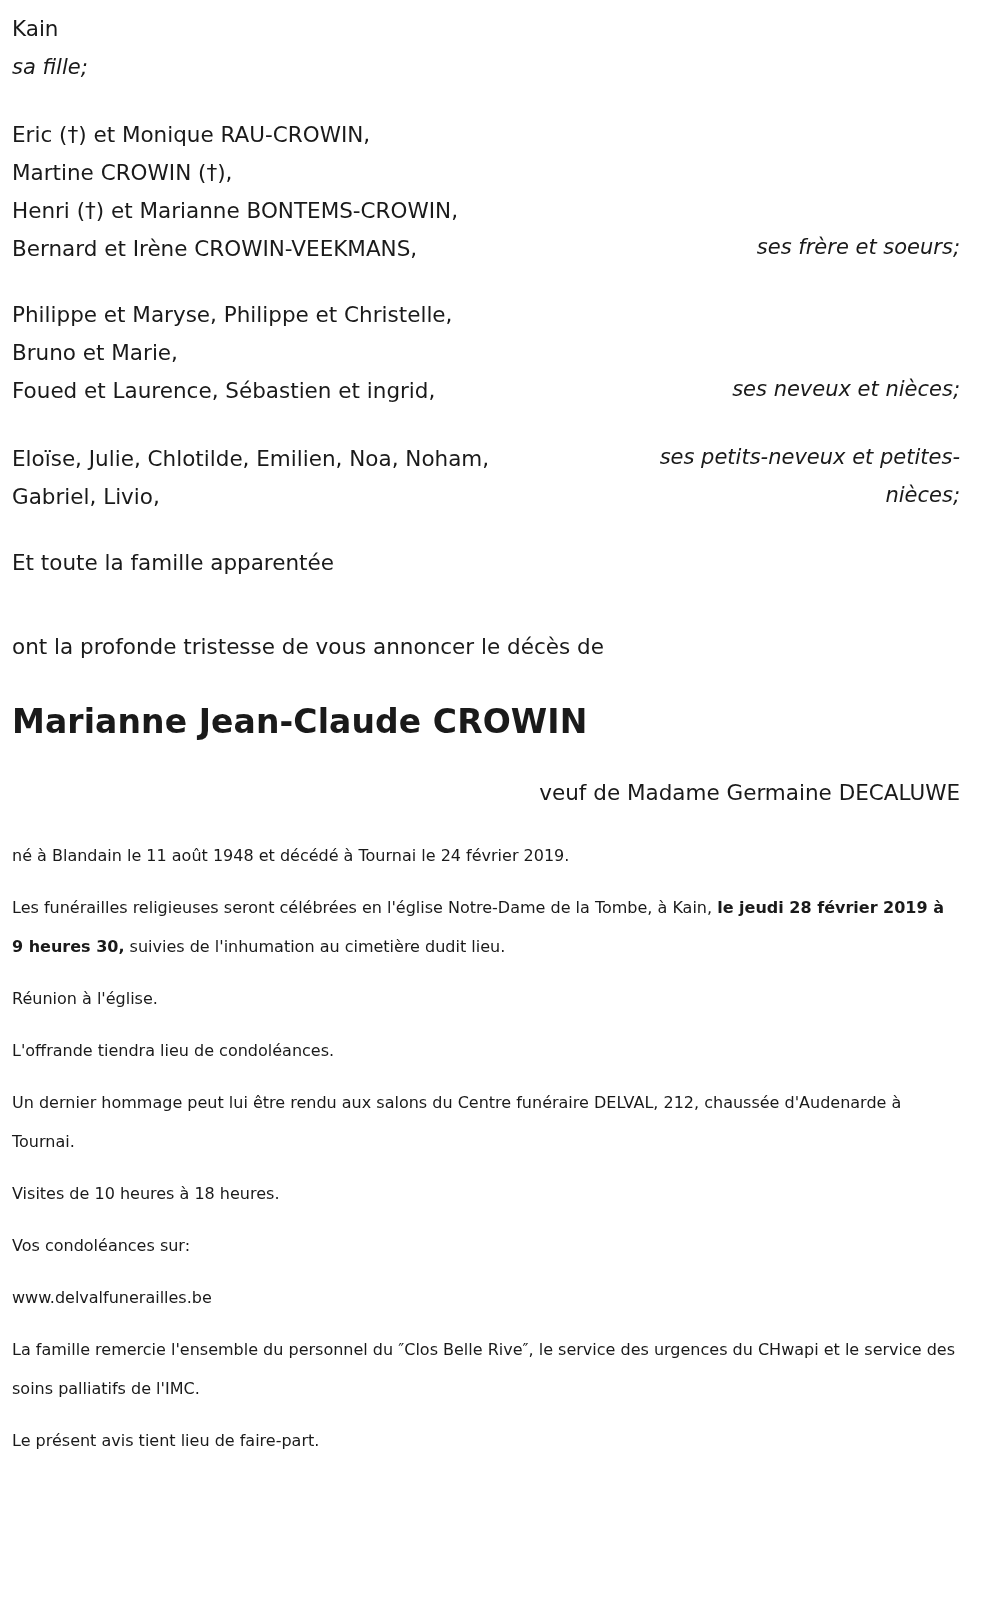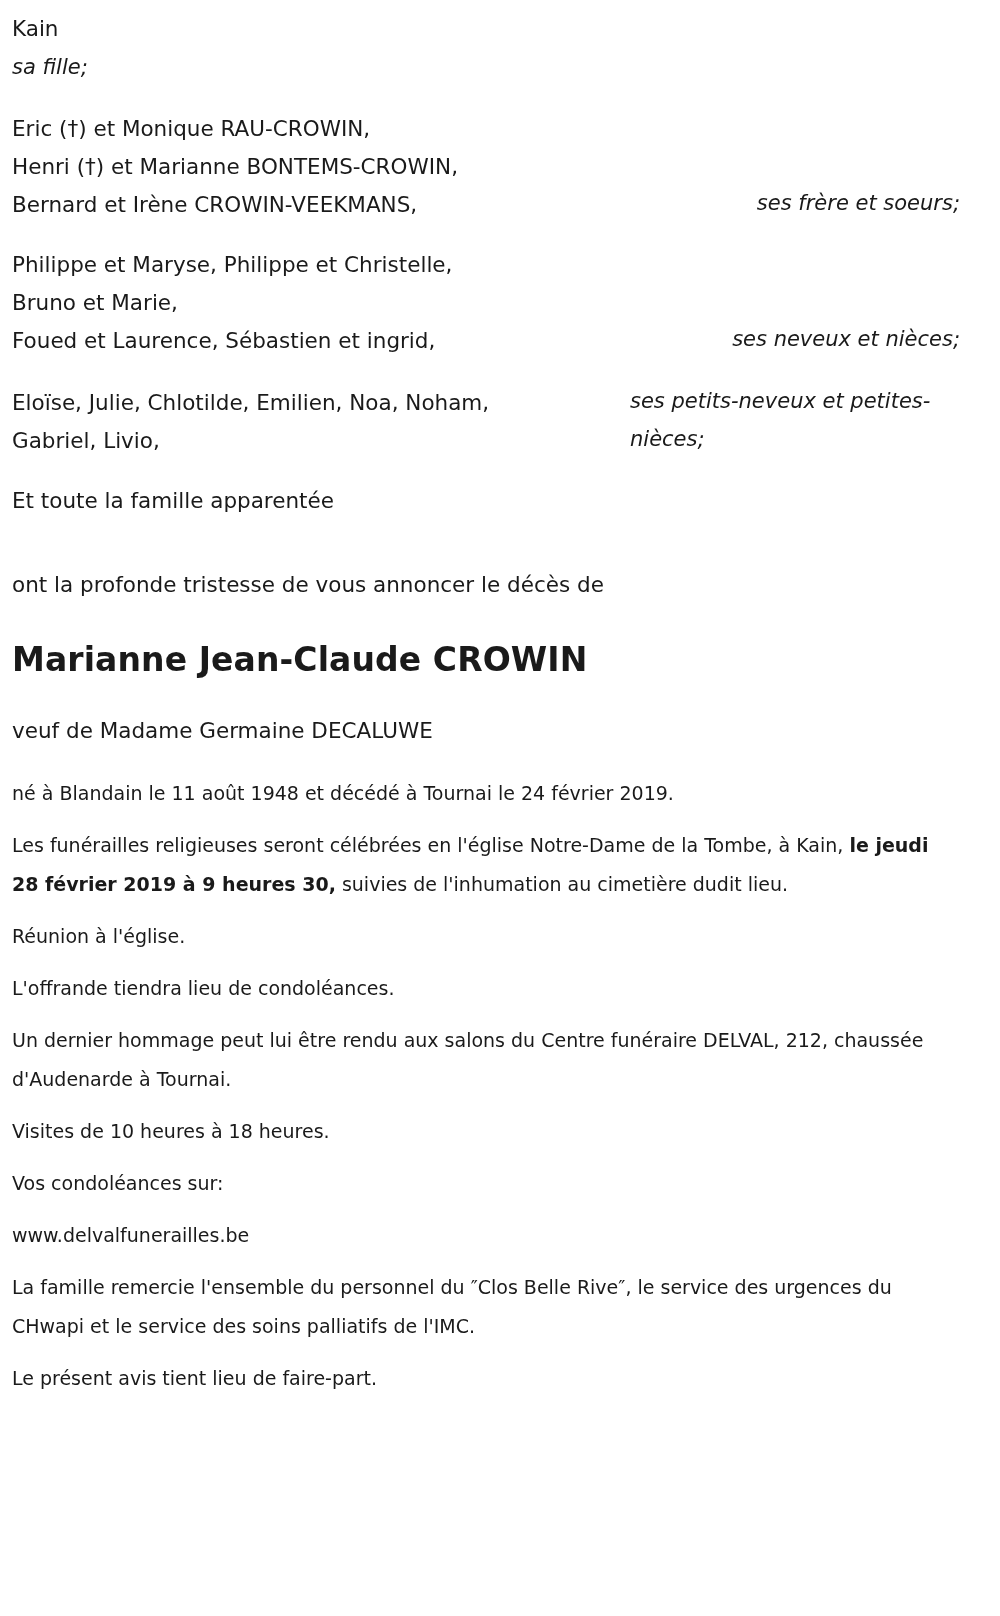--- a/index.html
+++ b/index.html
@@ -23,28 +23,29 @@
   }
 
   
   .family-block {
     display: flex;
     align-items: flex-end;
     justify-content: space-between;
     width: 100%;
   }
   .family-block + .family-block {
-    margin-top: 22px;
+    margin-top: 28px;
   }
   .names-col {
     flex: 0 1 auto;
     max-width: 640px;
   }
   .relation-col {
     flex: 0 0 auto;
+    text-align: right;
     font-style: italic;
     font-size: 21px;
     line-height: 38px;
     max-width: 330px;
     padding-bottom: 2px;
   }
   .name-line {
     font-size: 21.5px;
     line-height: 38px;
     white-space: nowrap;
@@ -63,25 +64,26 @@
     font-weight: bold;
     line-height: 44px;
     letter-spacing: 0.1px;
     margin-top: 34px;
   }
 
   .spouse-line {
     font-size: 21.5px;
     line-height: 38px;
     margin-top: 30px;
+    text-align: right;
   }
 
   
   .body-para {
-    font-size: 19px;
+    font-size: 16px;
     line-height: 39px;
     margin-top: 24px;
     max-width: 952px;
   }
   .body-para.tight {
     margin-top: 13px;
   }
   .body-para b {
     font-weight: bold;
   }
@@ -93,20 +95,21 @@
 
   <div class="name-line">Kain</div>
 
   <div class="family-block">
     <div class="relation-col">sa fille;</div>
   </div>
 
   <div class="family-block">
     <div class="names-col">
       <div class="name-line">Eric (†) et Monique RAU-CROWIN,</div>
+      <div class="name-line">Martine CROWIN (†),</div>
       <div class="name-line">Henri (†) et Marianne BONTEMS-CROWIN,</div>
       <div class="name-line">Bernard et Irène CROWIN-VEEKMANS,</div>
     </div>
     <div class="relation-col">ses frère et soeurs;</div>
   </div>
 
   <div class="family-block">
     <div class="names-col">
       <div class="name-line">Philippe et Maryse, Philippe et Christelle,</div>
       <div class="name-line">Bruno et Marie,</div>

